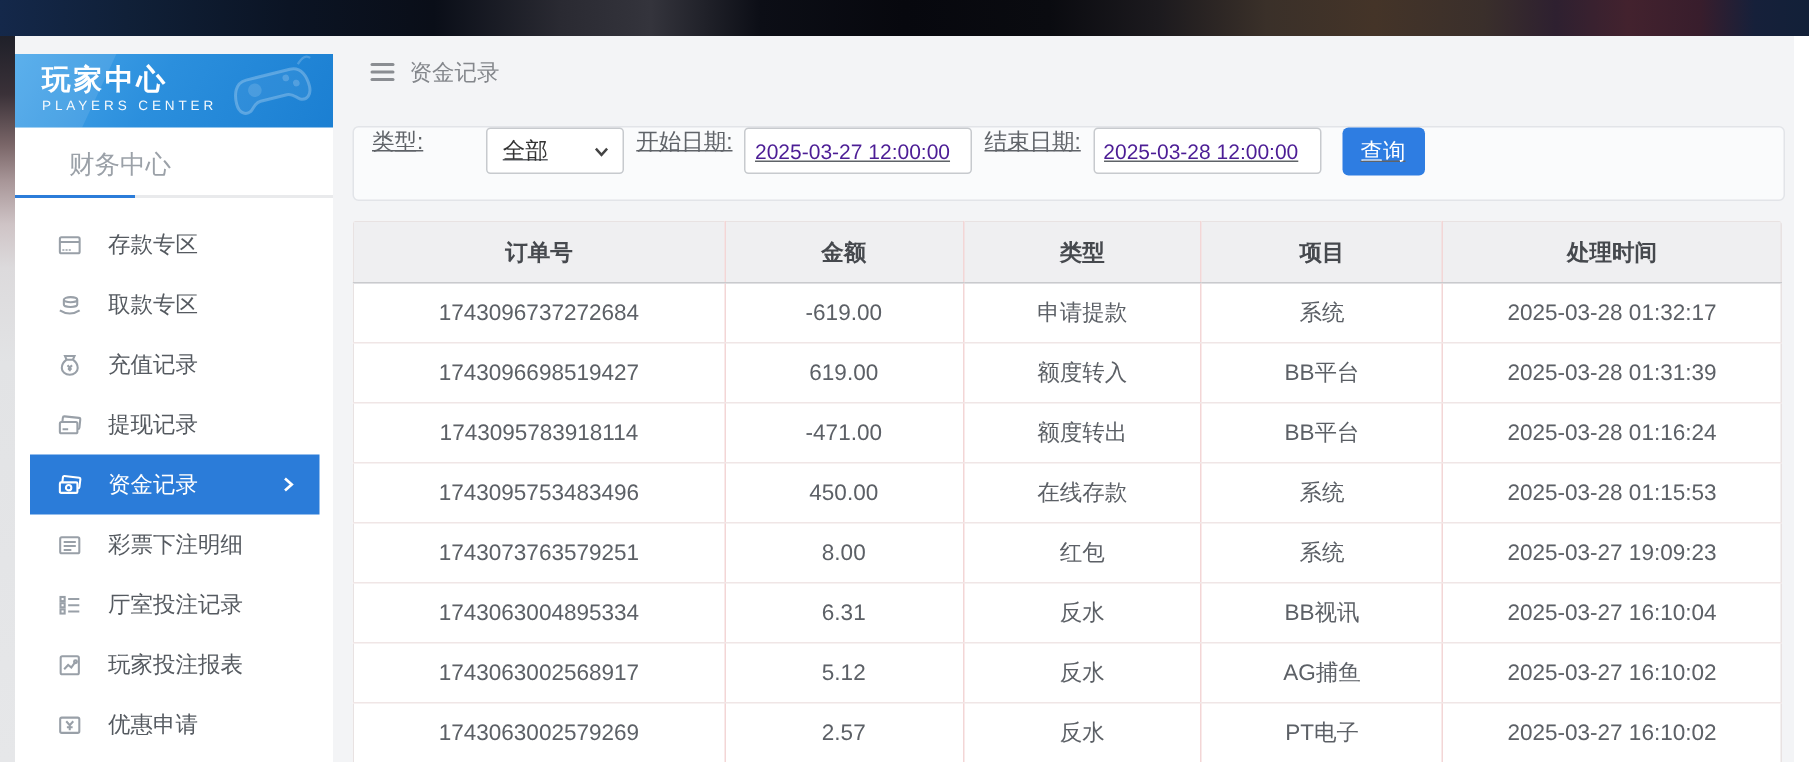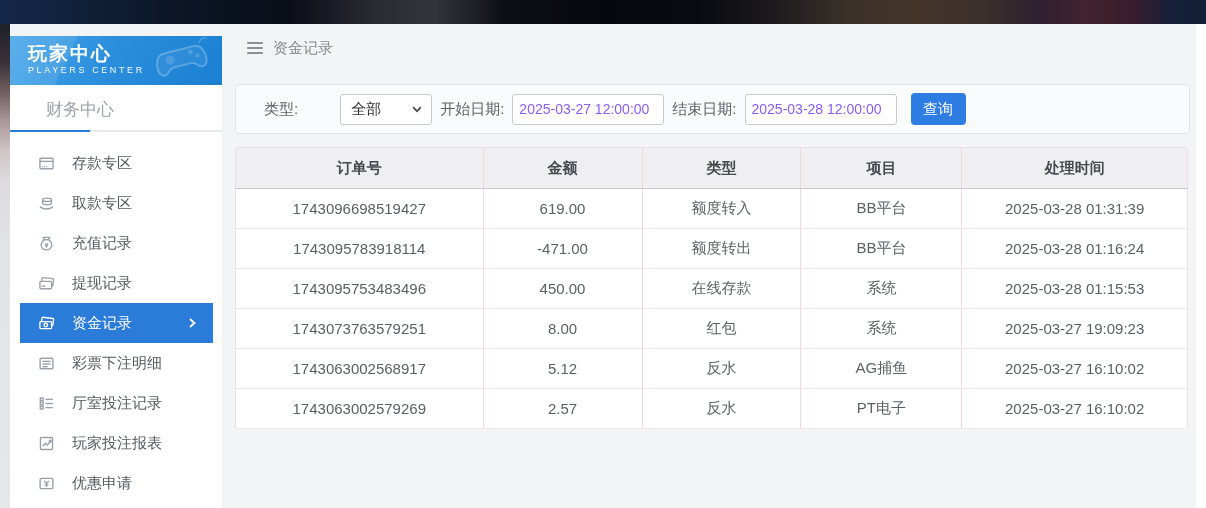--- a/index.html
+++ b/index.html
@@ -67,32 +67,32 @@
   .breadcrumb {
     height:48px; display:flex; align-items:center; padding-left:25px; gap:10px;
     color:#84878c; font-size:15px;
   }
   .hamburger { width:16px; display:flex; flex-direction:column; gap:3px; cursor:pointer; }
   .hamburger span { display:block; height:2px; background:#8a8d92; border-radius:1px; }
 
   .filter-bar {
     margin:12px 16px 0 13px; height:50px;
     background:#fafbfc; border:1px solid #e2e4e8; border-radius:4px;
-    display:flex; align-items:center; padding:0 28px; gap:8px;
-    font-size:15px; color:#5f6368;
+    display:flex; align-items:flex-start; padding:0 12px; gap:8px;
+    font-size:15px; color:#5f6368;text-decoration:underline;
   }
   .select {
     width:92px; height:31px; background:#fff; border:1px solid #c7cace; border-radius:3px;
     display:flex; align-items:center; justify-content:space-between;
     padding:0 8px 0 10px; color:#333; cursor:pointer;margin-left:34px;
   }
   .select svg { width:12px; height:12px; color:#444; }
   .date-input {
     width:152px; height:31px; background:#fff; border:1px solid #c7cace; border-radius:3px;
-    padding:0 6px; font-size:14px; color:#8b5cf6;
+    padding:0 6px; font-size:14px; color:#4c1d95;
     font-family:"Liberation Sans","DejaVu Sans",sans-serif;
   }
   .search-btn {
     width:55px; height:32px; margin-left:6px;
     background:#2e7de2; color:#fff; border:none; border-radius:4px;
     font-size:15px; cursor:pointer;
     font-family:"Liberation Sans","DejaVu Sans",sans-serif;
   }
 
   .table-wrap {
@@ -303,20 +303,27 @@
         <tr>
           <th>订单号</th>
           <th>金额</th>
           <th>类型</th>
           <th>项目</th>
           <th>处理时间</th>
         </tr>
       </thead>
       <tbody>
         <tr>
+          <td>1743096737272684</td>
+          <td>-619.00</td>
+          <td>申请提款</td>
+          <td>系统</td>
+          <td>2025-03-28 01:32:17</td>
+        </tr>
+        <tr>
           <td>1743096698519427</td>
           <td>619.00</td>
           <td>额度转入</td>
           <td>BB平台</td>
           <td>2025-03-28 01:31:39</td>
         </tr>
         <tr>
           <td>1743095783918114</td>
           <td>-471.00</td>
           <td>额度转出</td>
@@ -331,20 +338,27 @@
           <td>2025-03-28 01:15:53</td>
         </tr>
         <tr>
           <td>1743073763579251</td>
           <td>8.00</td>
           <td>红包</td>
           <td>系统</td>
           <td>2025-03-27 19:09:23</td>
         </tr>
         <tr>
+          <td>1743063004895334</td>
+          <td>6.31</td>
+          <td>反水</td>
+          <td>BB视讯</td>
+          <td>2025-03-27 16:10:04</td>
+        </tr>
+        <tr>
           <td>1743063002568917</td>
           <td>5.12</td>
           <td>反水</td>
           <td>AG捕鱼</td>
           <td>2025-03-27 16:10:02</td>
         </tr>
         <tr>
           <td>1743063002579269</td>
           <td>2.57</td>
           <td>反水</td>

